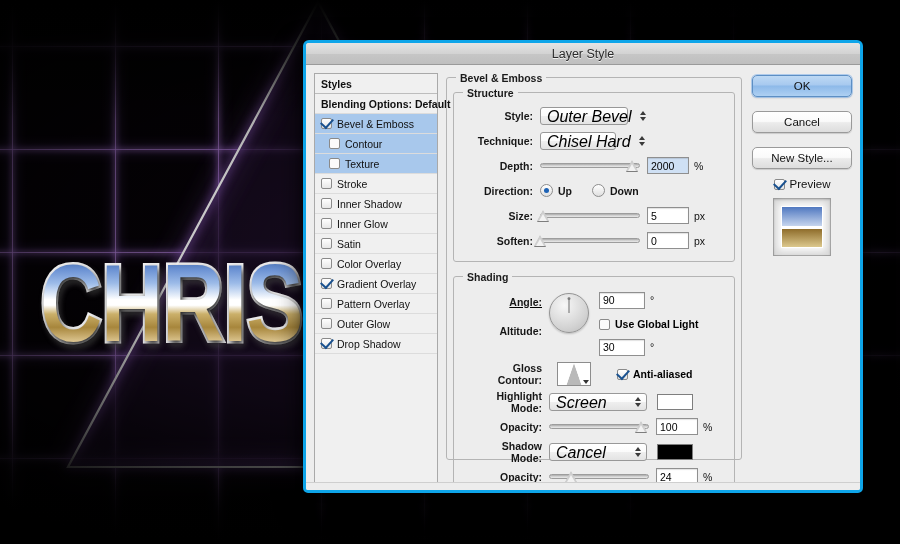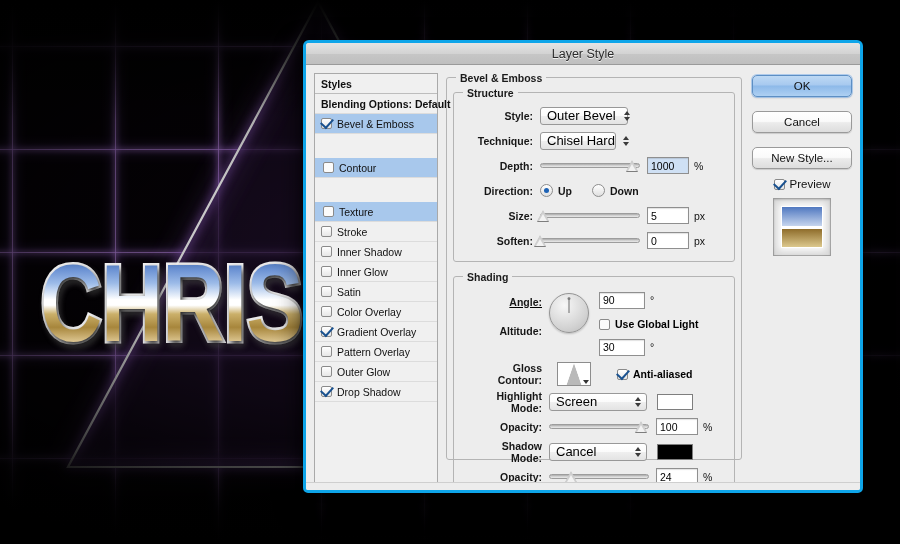--- a/index.html
+++ b/index.html
@@ -103,21 +103,21 @@
   }
   .side-row {
     height:20px; display:flex; align-items:center;
     padding-left:6px; border-bottom:1px solid #dcdcdc;
     font-size:10.5px; color:#101010;
     white-space:nowrap;
   }
   .side-row.head { font-weight:bold; border-bottom:1px solid #bdbdbd; }
   .side-row.bold { font-weight:bold; }
   .side-row.sel { background:#a8c8ec; }
-  .side-row.sub { padding-left:8px;margin-top:24px; }
+  .side-row.sub { padding-left:14px; }
   .side-fill { background:#f0f0f0; }
 
   .cbx {
     width:11px; height:11px; flex:none;
     border:1px solid #8a8a8a; border-radius:2px;
     background:linear-gradient(to bottom,#fff,#e6e6e6);
     margin-right:5px; position:relative;
   }
   .cbx.on::after {
     content:""; position:absolute; left:1px; top:-3px;
@@ -147,23 +147,23 @@
   .lbl {
     width:78px; flex:none; text-align:right; padding-right:7px;
     font-weight:bold; font-size:10.5px; color:#161616;
   }
 
   
   .sel-btn {
     height:18px; border:1px solid #989898; border-radius:3px;
     background:linear-gradient(to bottom,#ffffff 0%,#fbfbfb 48%,#efefef 52%,#e3e3e3 100%);
     display:inline-flex; 
-    padding:0 3px 0 6px; font-size:13px; color:#000;
+    padding:0 3px 0 6px; font-size:16px; color:#000;
     box-shadow:0 1px 0 rgba(255,255,255,.8) inset;
-    position:relative; min-width:60px;
+    position:relative; min-width:60px;font-style:italic;
   }
   .sel-btn .txt { flex:1; white-space:nowrap; }
   .sel-btn .arrows {
     width:11px; flex:none; display:flex; flex-direction:column;
     align-items:center; justify-content:center; gap:2px; margin-left:6px;
   }
   .ar-up, .ar-dn { width:0;height:0;border-left:3px solid transparent;border-right:3px solid transparent; }
   .ar-up { border-bottom:4px solid #3a3a3a; }
   .ar-dn { border-top:4px solid #3a3a3a; }
 
@@ -421,21 +421,21 @@
               </div>
             </div>
 
             <div class="row">
               <div class="lbl">Depth:</div>
               <div class="slider" style="width:100px;">
                 <div class="track"></div>
                 <div class="thumb" style="left: calc(92% - 6px);"></div>
               </div>
               <div class="num hl" style="width:42px;margin-left:7px;">
-                <span>1000</span>
+                <span>2000</span>
               </div>
               <span class="unit">%</span>
             </div>
 
             <div class="row">
               <div class="lbl">Direction:</div>
               <div class="radio on"></div>
               <span class="rlbl">Up</span>
               <div class="radio"></div>
               <span class="rlbl">Down</span>

